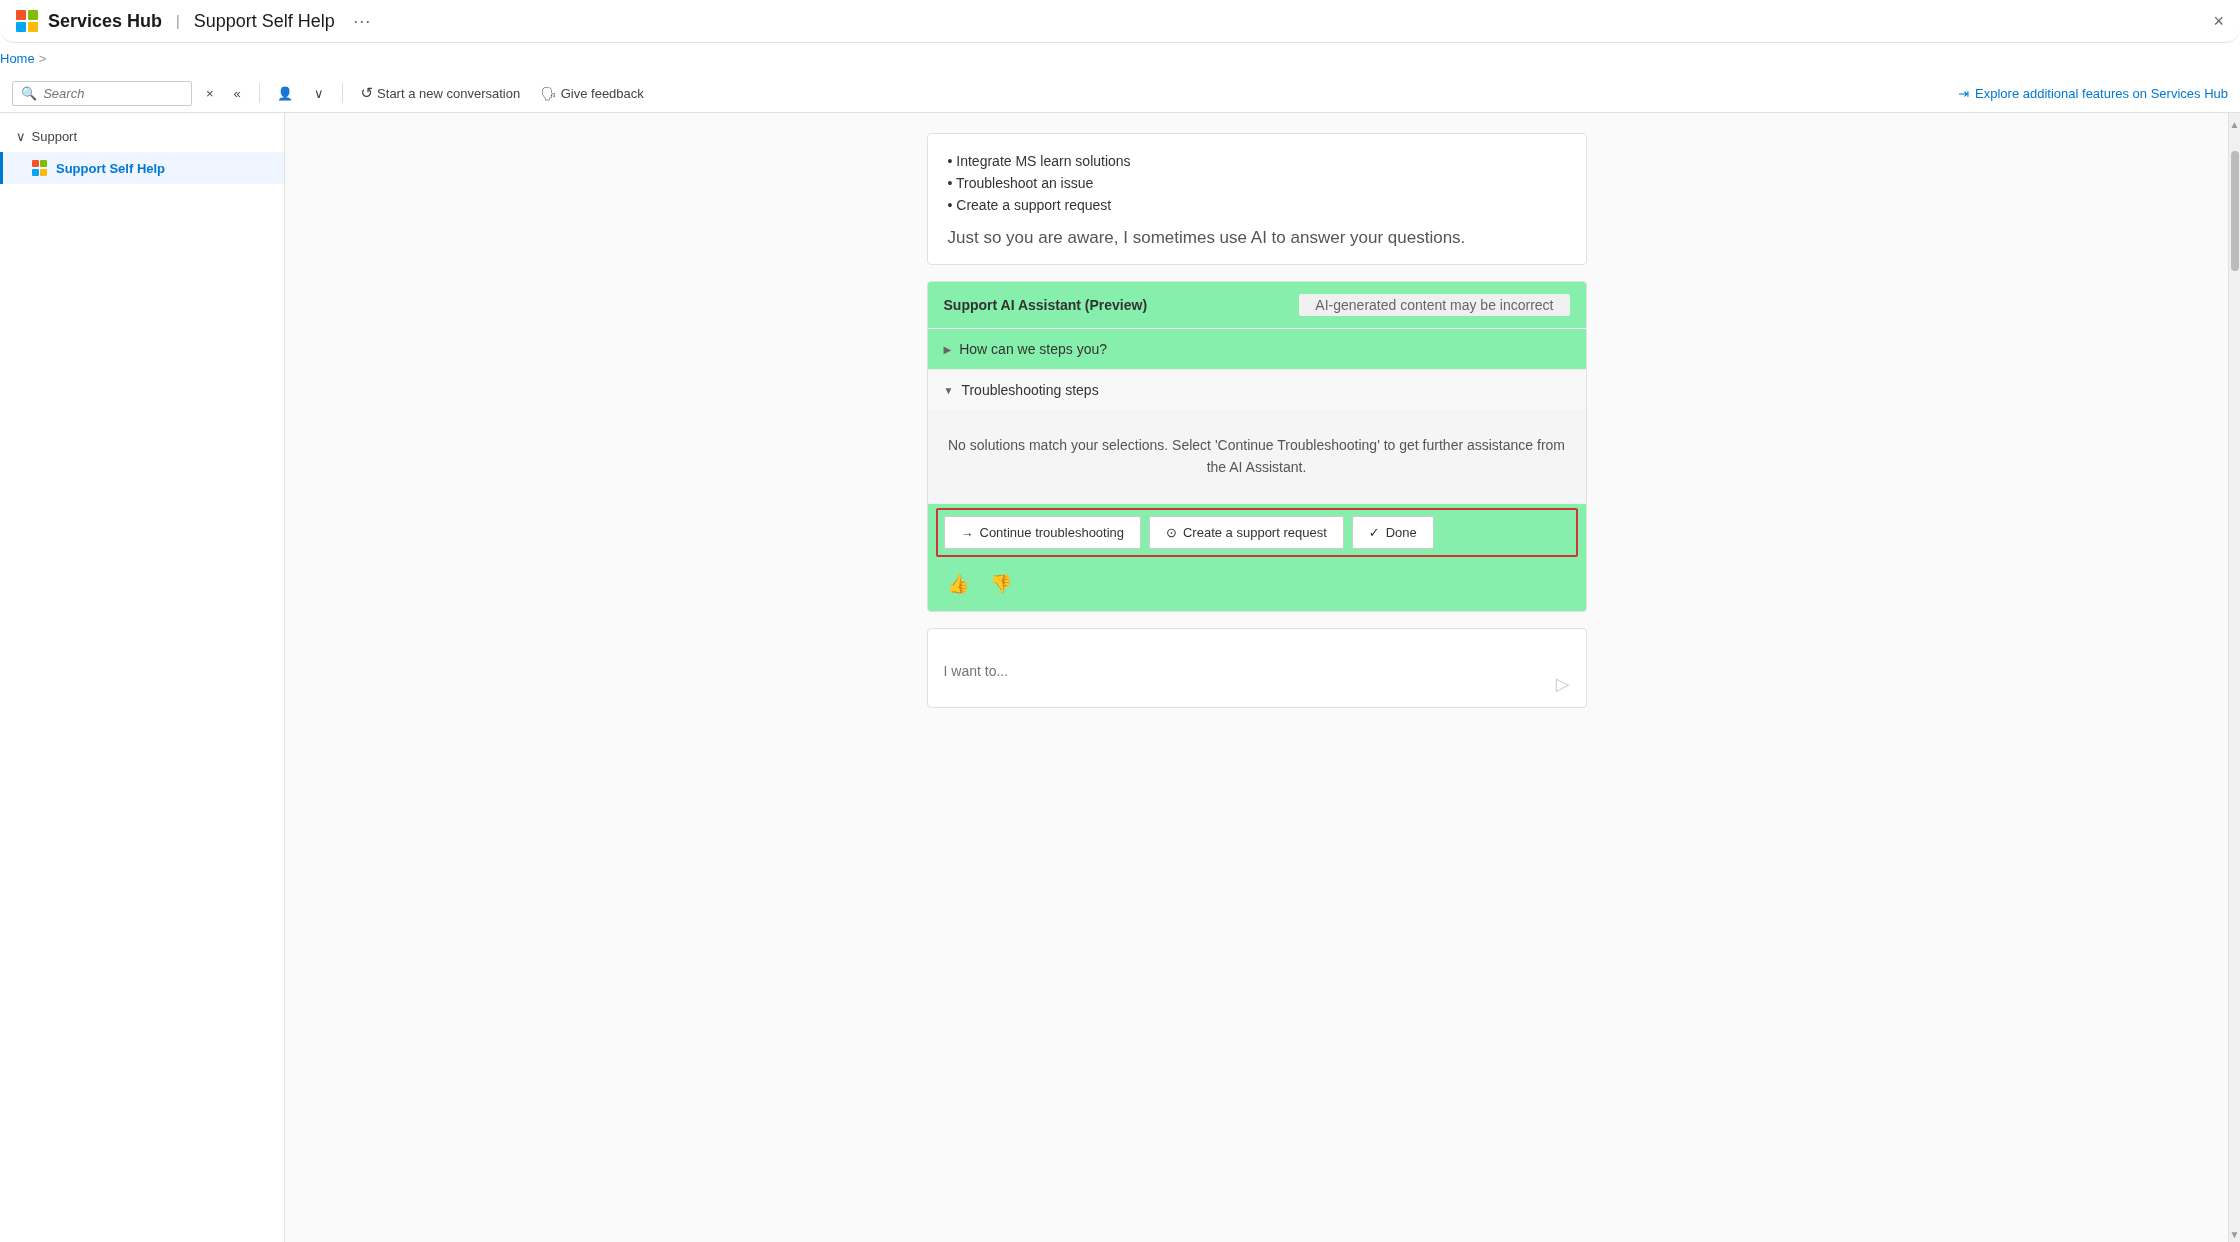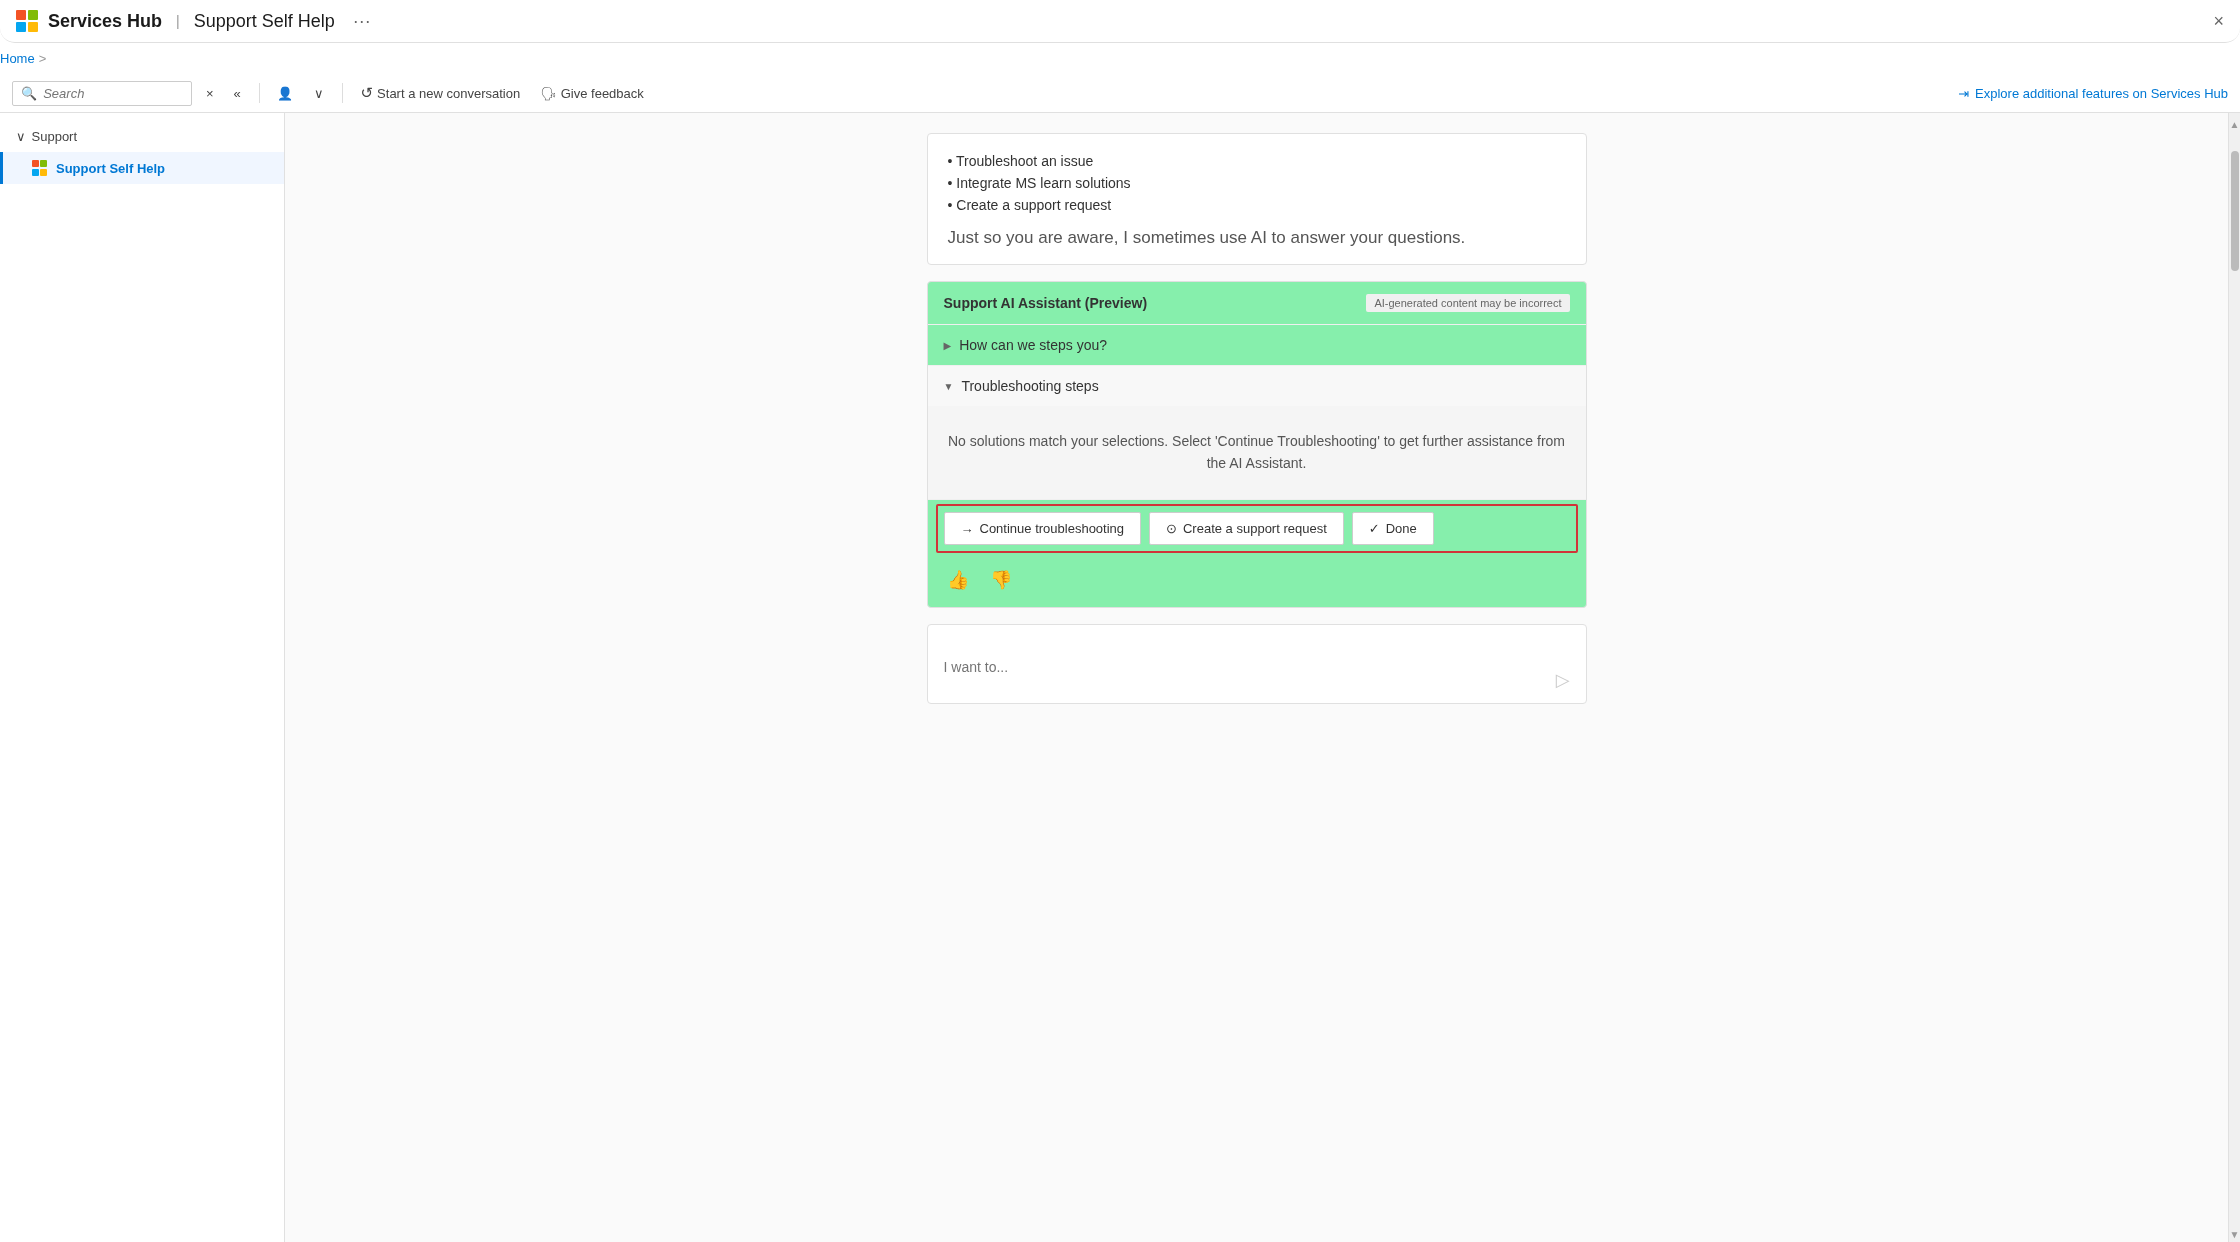--- a/index.html
+++ b/index.html
@@ -71,21 +71,21 @@
     .info-card { background: #fff; border: 1px solid #e0e0e0; border-radius: 4px; padding: 16px 20px; margin-bottom: 16px; }
     .bullet-list { list-style: none; padding: 0; }
     .bullet-list li { padding: 3px 0; font-size: 14px; color: #333; }
     .bullet-list li::before { content: "• "; color: #333; }
     .info-note { margin-top: 12px; font-size: 17px; color: #555; }
 
     
     .ai-card { background: #86efac; border: 1px solid #e0e0e0; border-radius: 4px; overflow: hidden; margin-bottom: 16px; }
     .ai-card-header { display: flex; justify-content: space-between; align-items: center; padding: 12px 16px; border-bottom: 1px solid #f0f0f0; }
     .ai-card-title { font-weight: 600; font-size: 14px; color: #333; }
-    .ai-generated-badge { background: #f0f0f0; color: #666; font-size: 11px; padding: 3px 8px; border-radius: 2px; }
+    .ai-generated-badge { background: #f0f0f0; color: #666; font-size: 14px; padding: 3px 16px; border-radius: 2px; }
 
     
     .accordion-section { border-bottom: 1px solid #f0f0f0; }
     .accordion-header { display: flex; align-items: center; gap: 8px; padding: 12px 16px; cursor: pointer; font-size: 14px; color: #333; }
     .accordion-header.expanded { background: #f8f8f8; }
     .chevron { font-size: 10px; color: #666; }
     .accordion-content { padding: 0; background: #f5f5f5; }
     .troubleshooting-msg { padding: 24px 20px; text-align: center; font-size: 14px; color: #555; line-height: 1.6; }
 
     
@@ -194,22 +194,22 @@
         <span>Support Self Help</span>
       </div>
     </div>
   </div>
 
   <div class="main">
     <div class="content-area">
 
       <div class="info-card">
         <ul class="bullet-list">
+          <li>Integrate MS learn solutions</li>
           <li>Troubleshoot an issue</li>
-          <li>Integrate MS learn solutions</li>
           <li>Create a support request</li>
         </ul>
         <p class="info-note">Just so you are aware, I sometimes use AI to answer your questions.</p>
       </div>
 
       <div class="ai-card" style="position:relative;">
         <div class="ai-card-header">
           <span class="ai-card-title">Support AI Assistant (Preview)</span>
           <span class="ai-generated-badge">AI-generated content may be incorrect</span>
         </div>

